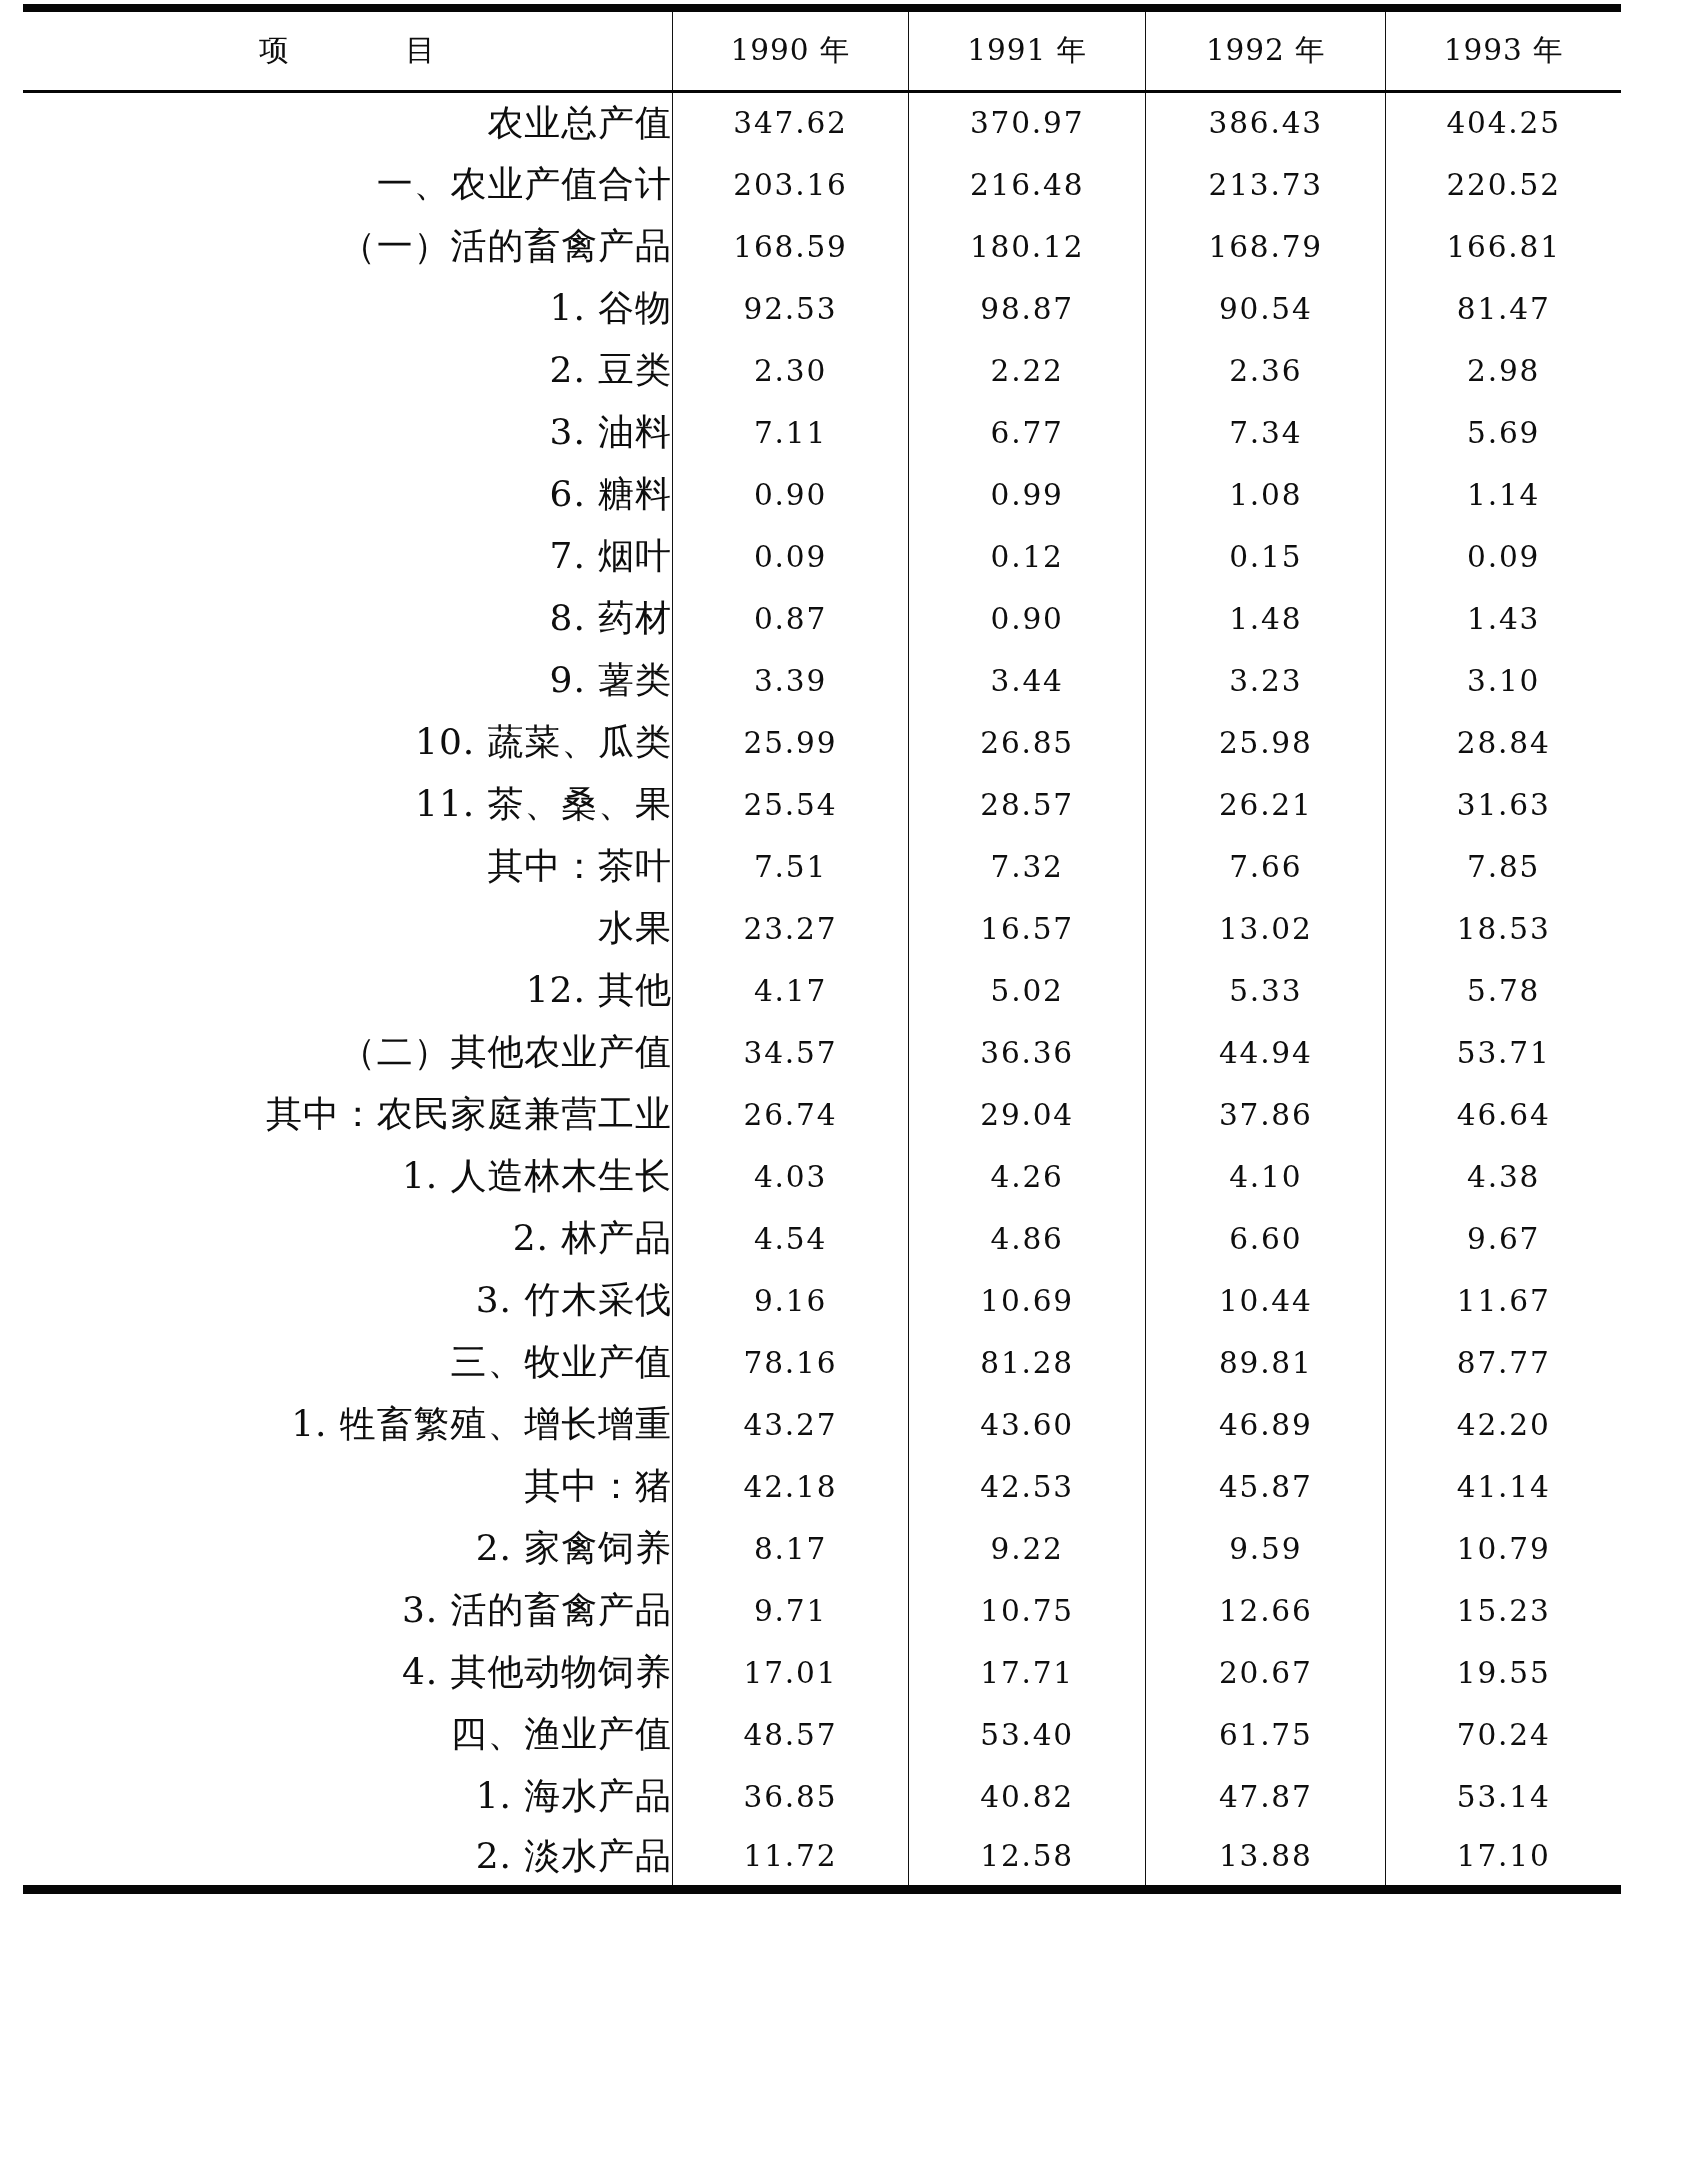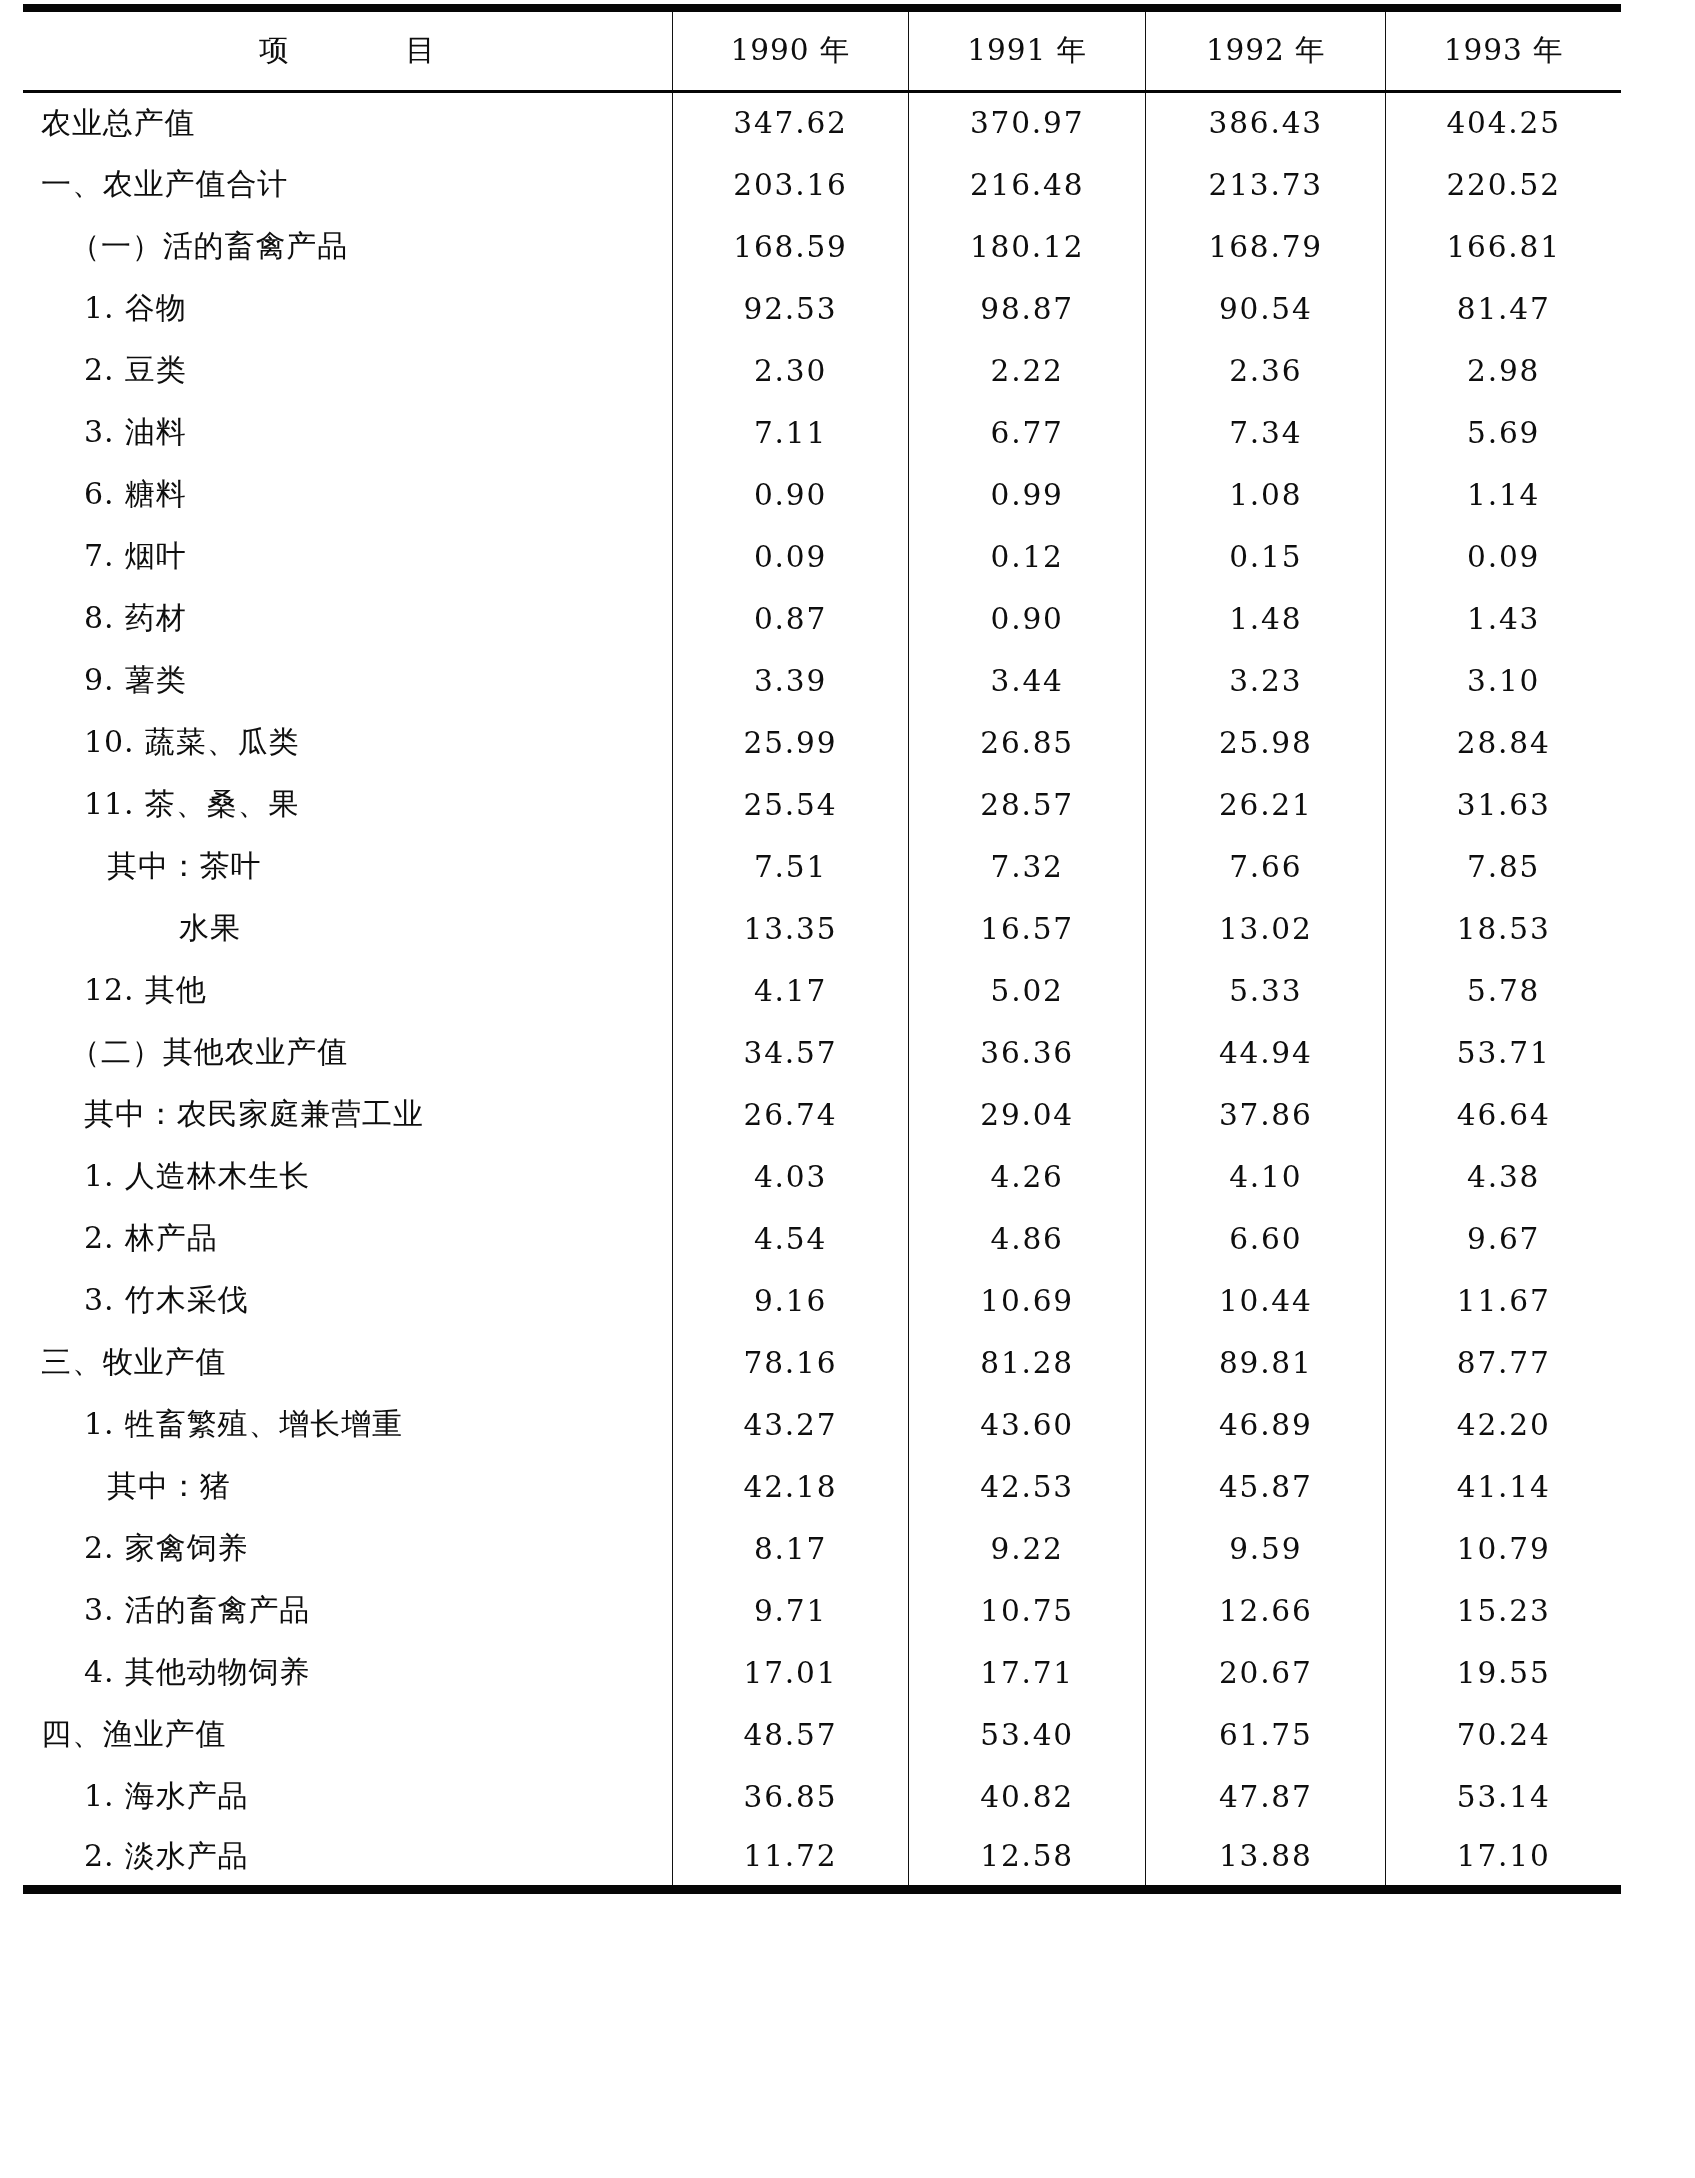--- a/index.html
+++ b/index.html
@@ -37,22 +37,22 @@
     font-size: 29.6px;
     vertical-align: middle;
     text-align: center;
     letter-spacing: 0.9px;
   }
   .col-sep { border-right: 1.8px solid #121212; }
 
   tbody tr { height: 62px; }
 
   td.item-cell {
-    text-align: left;
-    font-size: 30px;
+    text-align: right;
+    font-size: 36px;
     vertical-align: middle;
     white-space: nowrap;
     letter-spacing: 0.9px;
   }
   td.num {
     text-align: center;
     font-size: 29.6px;
     vertical-align: middle;
     letter-spacing: 1.8px;
   }
@@ -183,21 +183,21 @@
   </tr>
         <tr>
     <td class="item-cell col-sep indent-3"><span class="label">其中：茶叶</span></td>
     <td class="num col-sep">7.51</td>
     <td class="num col-sep">7.32</td>
     <td class="num col-sep">7.66</td>
     <td class="num">7.85</td>
   </tr>
         <tr>
     <td class="item-cell col-sep indent-4"><span class="label">水果</span></td>
-    <td class="num col-sep">13.35</td>
+    <td class="num col-sep">23.27</td>
     <td class="num col-sep">16.57</td>
     <td class="num col-sep">13.02</td>
     <td class="num">18.53</td>
   </tr>
         <tr>
     <td class="item-cell col-sep indent-2"><span class="label">12. 其他</span></td>
     <td class="num col-sep">4.17</td>
     <td class="num col-sep">5.02</td>
     <td class="num col-sep">5.33</td>
     <td class="num">5.78</td>

